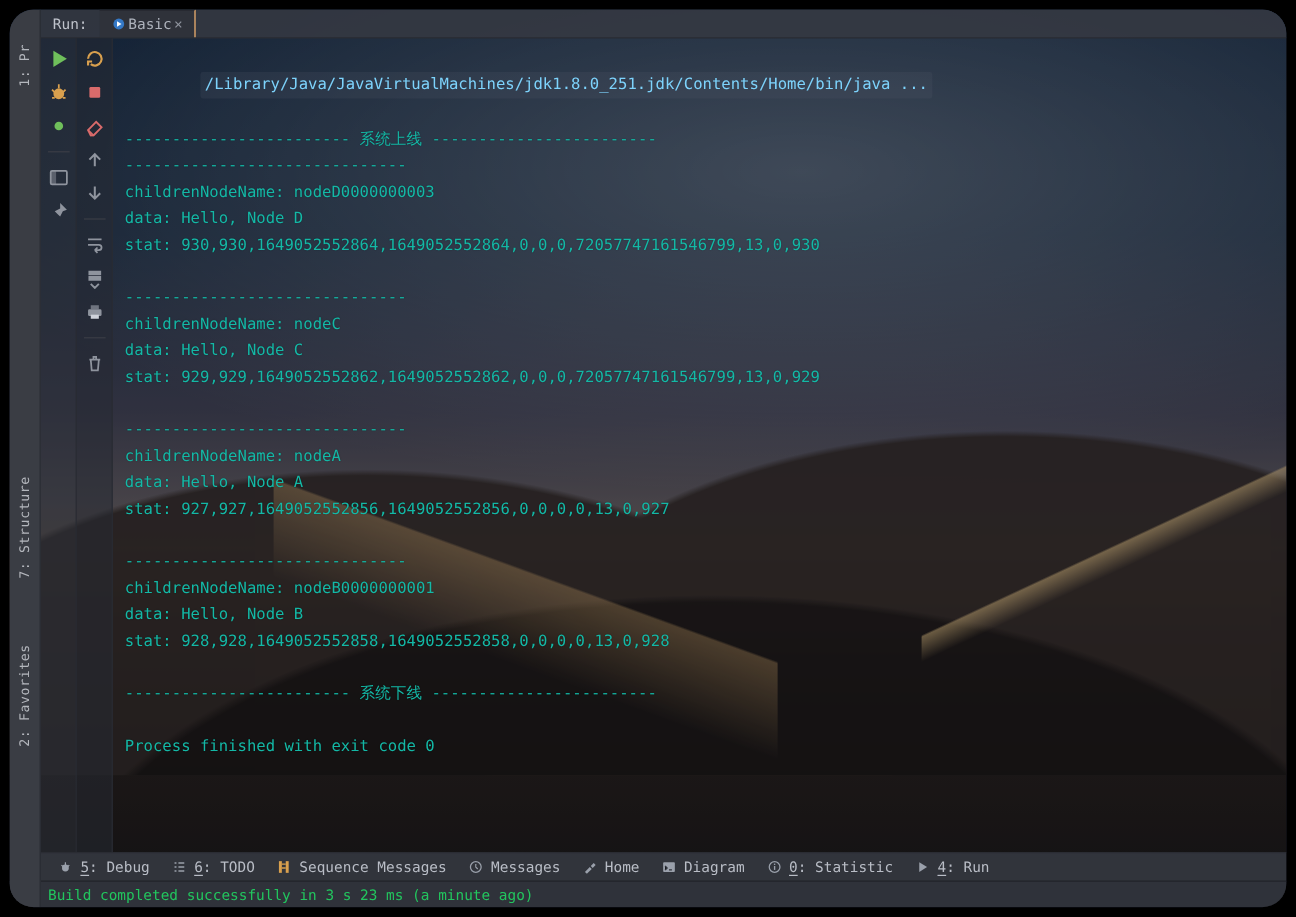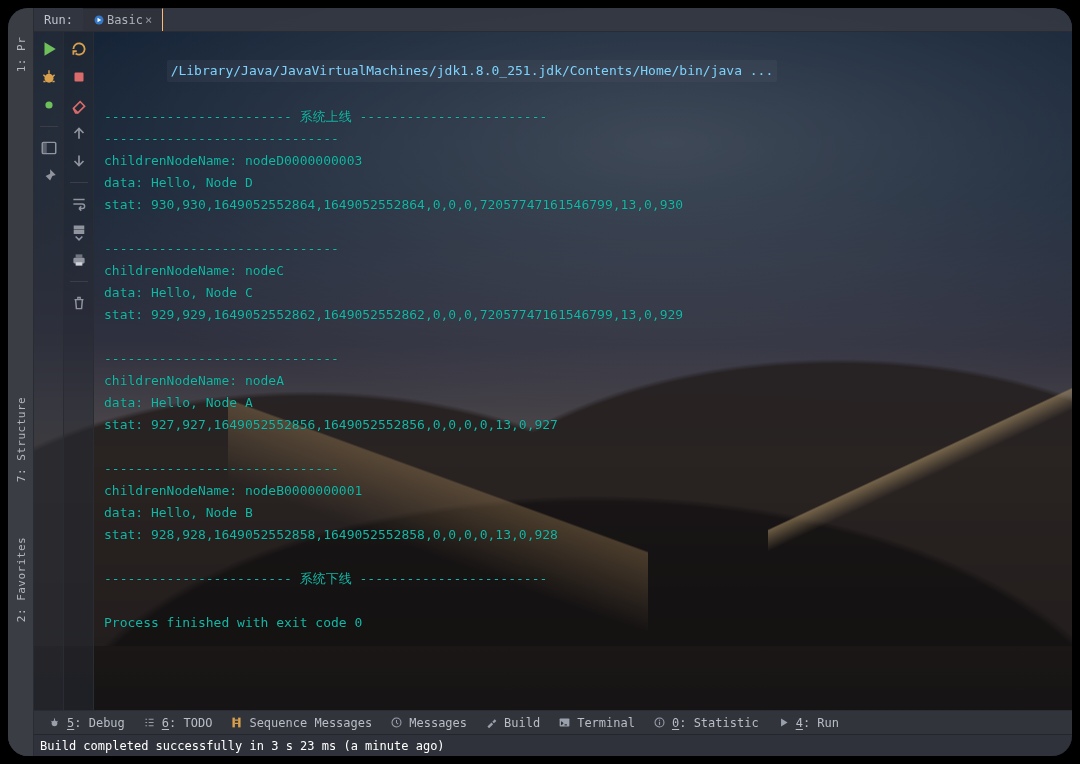--- a/index.html
+++ b/index.html
@@ -77,21 +77,21 @@
   .console .out{ color:#14b8a6;  text-shadow:0 0 1px rgba(0,0,0,.4); }
   .console .blank{ height:22px; }
 
   
   .toolbar { grid-column:2; grid-row:3; background:rgba(52,55,64,.92); border-top:1px solid #2a2c33; display:flex; align-items:center; gap:18px; padding:0 14px; color:#b9bdc6; font-size:12px; }
   .toolbar .tb{ display:flex; align-items:center; gap:6px; cursor:pointer; }
   .toolbar .tb svg, .toolbar .tb .glyph{ width:13px; height:13px; }
   .toolbar .tb .ul{ text-decoration:underline; text-underline-offset:2px; }
 
   
-  .status { grid-column:1 / span 2; grid-row:4; background:#2f323a; border-top:1px solid #24262d; display:flex; align-items:center; gap:8px; padding:0 10px; color:#ffffff; font-size:12px; }
+  .status { grid-column:1 / span 2; grid-row:4; background:#2f323a; border-top:1px solid #24262d; display:flex; align-items:center; gap:8px; padding:0 10px; color:#22c55e; font-size:12px; }
   .status svg{ width:14px; height:14px; }
 
   
   svg{ display:block; }
 </style>
 </head>
 <body>
 
 <div class="frame">
   <div class="ui">
@@ -234,28 +234,28 @@
         <svg viewBox="0 0 16 16">
             <circle cx="8" cy="8" r="5.5" fill="none" stroke="#9aa0ab" stroke-width="1.3"></circle>
             <path d="M8 5v3l2 2" stroke="#9aa0ab" stroke-width="1.3"></path>
           </svg>
         <span>Messages</span>
       </div>
       <div class="tb">
         <svg viewBox="0 0 16 16">
             <path d="M3 13l5-5 2 2-5 5zM9 7l3-3 2 2-3 3z" fill="#9aa0ab"></path>
           </svg>
-        <span>Build</span>
+        <span>Home</span>
       </div>
       <div class="tb">
         <svg viewBox="0 0 16 16">
             <rect x="2" y="3" width="12" height="10" rx="1" fill="#9aa0ab"></rect>
             <path d="M4 7l2 2-2 2M8 11h3" stroke="#2f323a" stroke-width="1.4"></path>
           </svg>
-        <span>Terminal</span>
+        <span>Diagram</span>
       </div>
       <div class="tb">
         <svg viewBox="0 0 16 16">
             <circle cx="8" cy="8" r="5.5" fill="none" stroke="#9aa0ab" stroke-width="1.3"></circle>
             <rect x="7.3" y="7" width="1.4" height="4" fill="#9aa0ab"></rect>
             <rect x="7.3" y="4.5" width="1.4" height="1.4" fill="#9aa0ab"></rect>
           </svg>
         <span><span class="ul">0</span><span>: Statistic</span></span>
       </div>
       <div class="tb">

